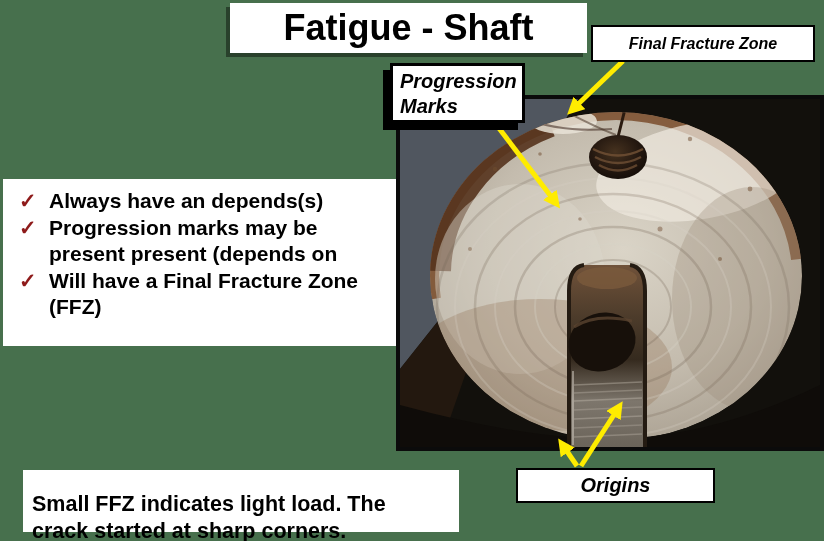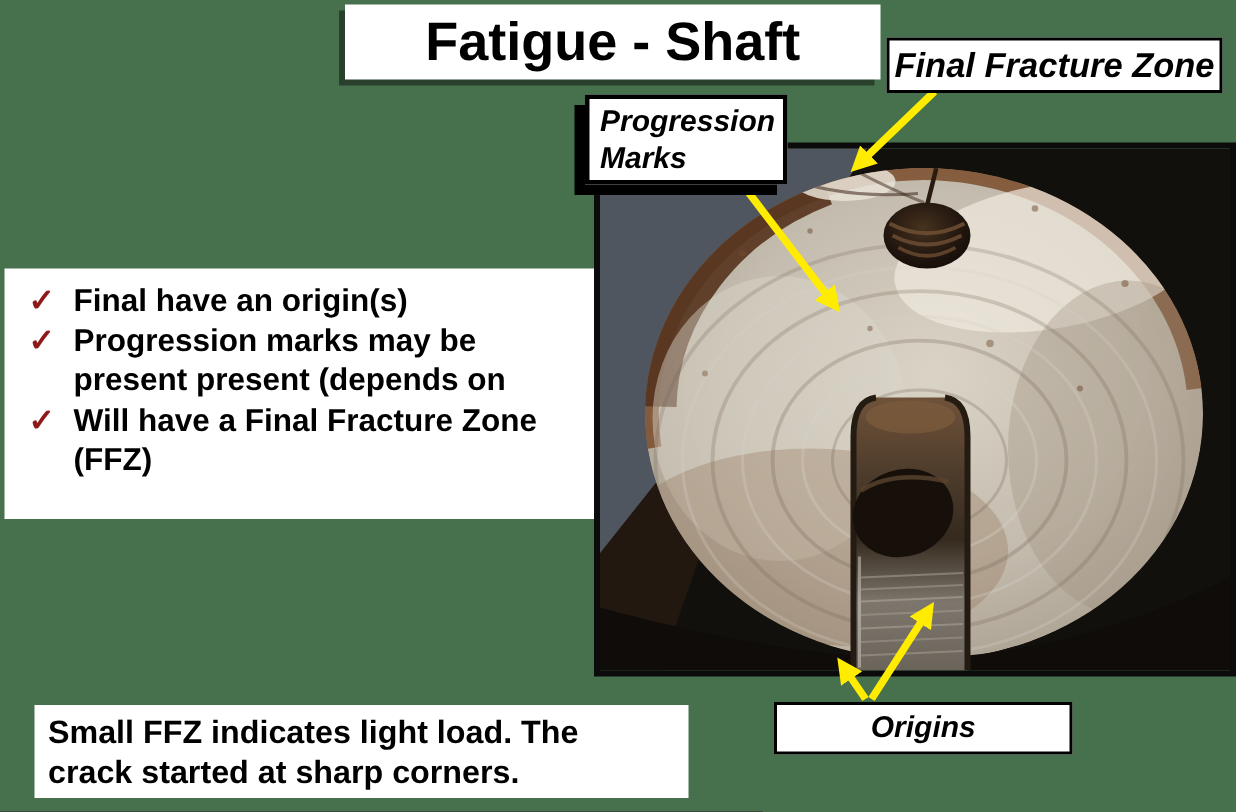--- a/index.html
+++ b/index.html
@@ -15,21 +15,21 @@
     left:230px; top:3px; width:357px; height:50px;
     display:flex; align-items:center; justify-content:center;
     font-size:36px; font-weight:bold;
     box-shadow:-4px 4px 0 rgba(0,0,0,0.42);
     z-index:2;
   }
   .ffz-box {
     left:591px; top:25px; width:224px; height:37px;
     border:2px solid #000; box-sizing:border-box;
     display:flex; align-items:center; justify-content:center;
-    font-size:23px; font-weight:bold; font-style:italic;
+    font-size:16px; font-weight:bold; font-style:italic;
     z-index:4;
   }
   .pm-box {
     left:390px; top:63px; width:135px; height:60px;
     border:3px solid #000; box-sizing:border-box;
     box-shadow:-7px 7px 0 #000000;
     padding:3px 0 0 7px;
     font-size:20px; font-weight:bold; font-style:italic; line-height:25px;
     z-index:4;
   }
@@ -47,21 +47,21 @@
   }
   ul.blist { list-style:none; margin:0; padding:0; }
   li.bitem { display:flex; font-size:21px; font-weight:bold; line-height:26.5px; }
   .chk { flex:0 0 38px; width:38px; padding-left:8px; box-sizing:border-box;
          color:#8E1A1A; font-size:21px; }
   .btxt { flex:1 1 auto; }
   .bline { display:block; white-space:nowrap; }
 
   .caption-box {
     left:23px; top:470px; width:436px; height:62px;
-    padding:5px 0 0 9px; box-sizing:border-box;
+    padding:21px 0 0 9px; box-sizing:border-box;
     font-size:21.5px; font-weight:bold; line-height:27px;
     z-index:2;
   }
   .cline { display:block; white-space:nowrap; }
 
   .photo {
     position:absolute; left:396px; top:95px; width:428px; height:356px;
     border:4px solid #0b0b0b; box-sizing:border-box;
     z-index:1; display:block;
   }
@@ -183,21 +183,21 @@
   </div>
   <div class="wbox origins-box">
     <span>Origins</span>
   </div>
 
   <div class="wbox bullets-box">
     <ul class="blist">
       <li class="bitem">
         <span class="chk">✓</span>
         <span class="btxt">
-          <span class="bline">Final have an origin(s)</span>
+          <span class="bline">Always have an depends(s)</span>
         </span>
       </li>
       <li class="bitem">
         <span class="chk">✓</span>
         <span class="btxt">
           <span class="bline">Progression marks may be</span>
           <span class="bline">present present (depends on</span>
         </span>
       </li>
       <li class="bitem">

